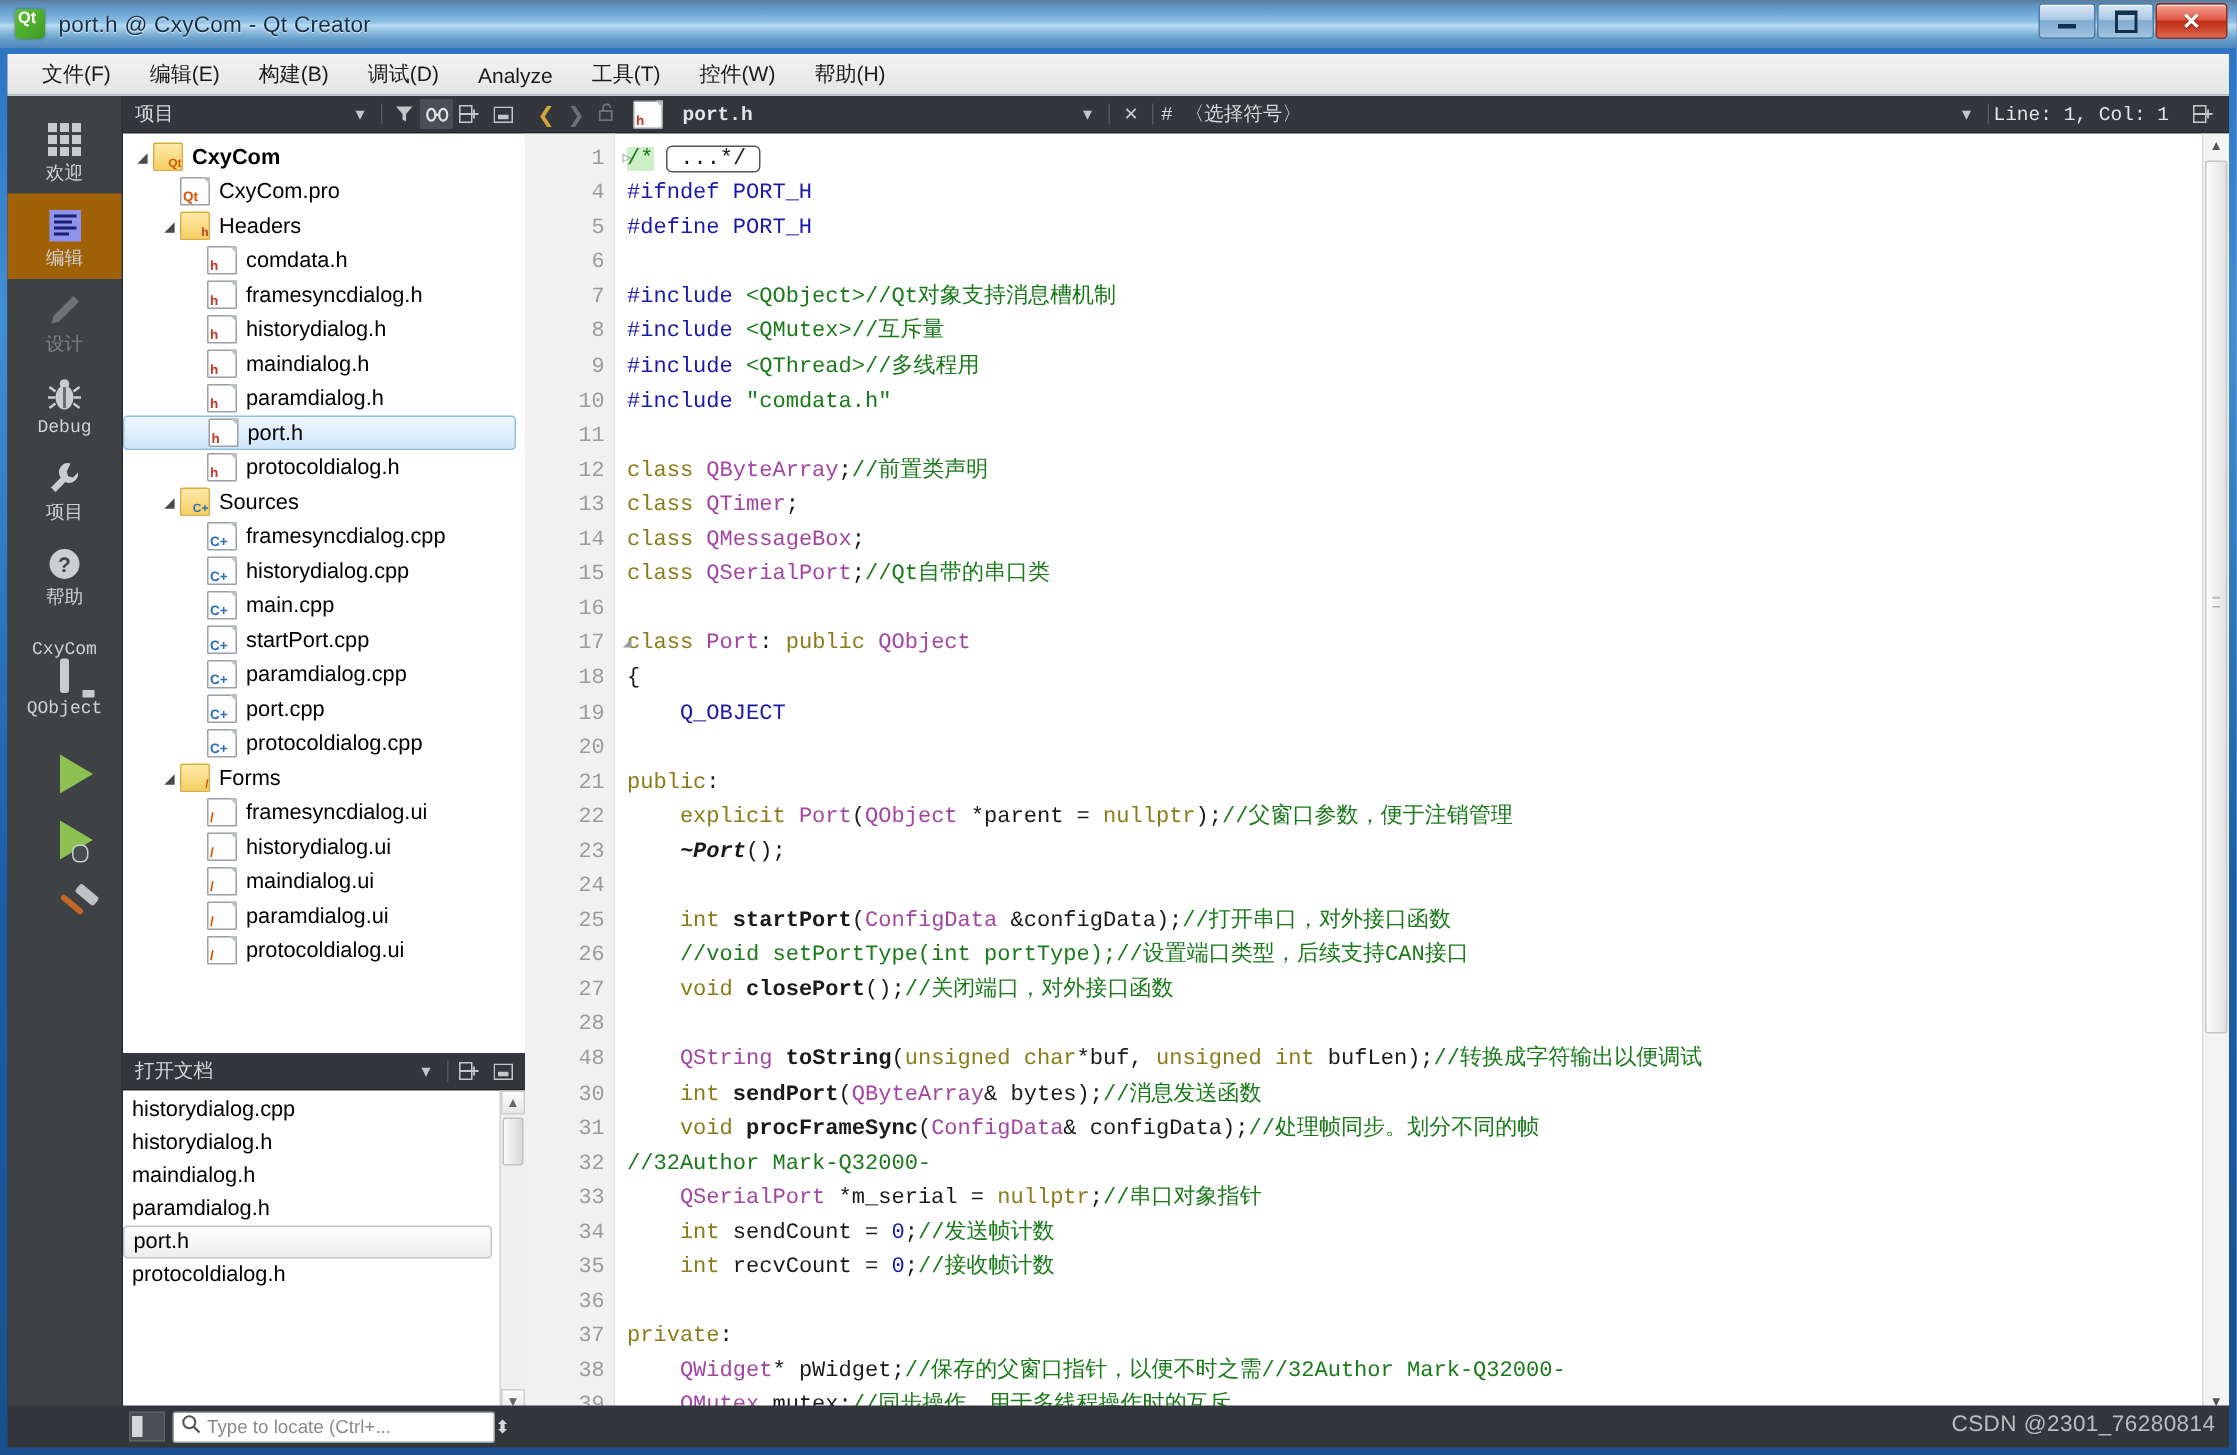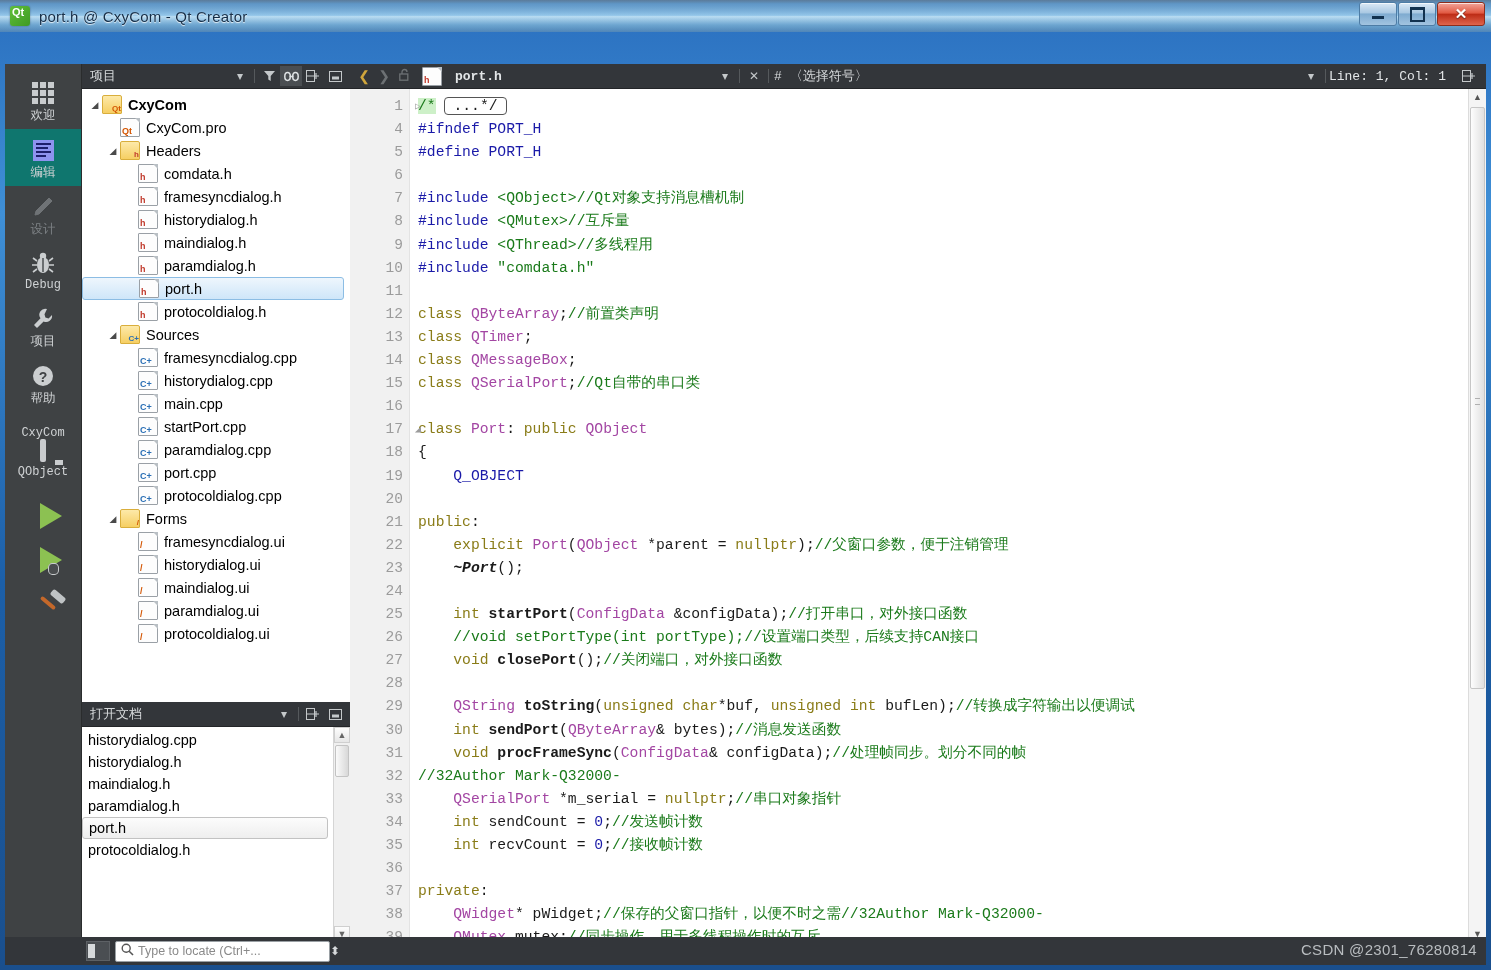--- a/index.html
+++ b/index.html
@@ -80,21 +80,21 @@
   
   .activitybar{
     width:76px; background:#3f4244; flex:none; padding-top:8px;
     display:flex; flex-direction:column; align-items:center;
     border-right:1px solid #2a2c2d;
   }
   .act{
     width:76px; padding:8px 0 6px 0; text-align:center; color:#cfd2d4;
     font-size:12px; line-height:1.1; user-select:none;
   }
-  .act.sel{ background:#0f766e; }
+  .act.sel{ background:#a16207; }
   .act.dim{ color:#7c8084; }
   .act .gl{ display:block; margin:0 auto 3px auto; height:26px; }
   .act .lbl{ display:block; font-size:12.5px; }
   .act .lbl.mono{ font-family:"Liberation Mono", monospace; font-size:12px; }
   .dots{ width:22px;height:22px;margin:2px auto 5px auto;
     display:grid;grid-template-columns:repeat(3,6px);grid-template-rows:repeat(3,6px);gap:2px; }
   .dots i{ background:#c9ccce; display:block; }
   .editglyph{ width:21px;height:21px;margin:3px auto 5px auto;background:#8d93ef;
     display:flex;flex-direction:column;justify-content:center;gap:2px;padding:3px;box-sizing:border-box;}
   .editglyph i{display:block;height:2px;background:#1d1f6b;}
@@ -233,20 +233,30 @@
         </div>
       <div class="winbtn">
           <i class="maxi"></i>
         </div>
       <div class="winbtn close">
         <span class="xx">✕</span>
       </div>
     </div>
   </div>
 
+  <div class="menubar">
+    <div class="menuitem">文件(F)</div>
+    <div class="menuitem">编辑(E)</div>
+    <div class="menuitem">构建(B)</div>
+    <div class="menuitem">调试(D)</div>
+    <div class="menuitem">Analyze</div>
+    <div class="menuitem">工具(T)</div>
+    <div class="menuitem">控件(W)</div>
+    <div class="menuitem">帮助(H)</div>
+  </div>
 
   <div class="body">
 
     <div class="activitybar">
 
       <div class="act">
         <span class="dots">
           <i></i>
             <i></i>
             <i></i>
@@ -628,21 +638,21 @@
             <div class="gl"><span>19</span></div>
             <div class="gl"><span>20</span></div>
             <div class="gl"><span>21</span></div>
             <div class="gl"><span>22</span></div>
             <div class="gl"><span>23</span></div>
             <div class="gl"><span>24</span></div>
             <div class="gl"><span>25</span></div>
             <div class="gl"><span>26</span></div>
             <div class="gl"><span>27</span></div>
             <div class="gl"><span>28</span></div>
-            <div class="gl"><span>29</span></div>
+            <div class="gl"><span>48</span></div>
             <div class="gl"><span>30</span></div>
             <div class="gl"><span>31</span></div>
             <div class="gl"><span>32</span></div>
             <div class="gl"><span>33</span></div>
             <div class="gl"><span>34</span></div>
             <div class="gl"><span>35</span></div>
             <div class="gl"><span>36</span></div>
             <div class="gl"><span>37</span></div>
             <div class="gl"><span>38</span></div>
             <div class="gl"><span>39</span></div>

